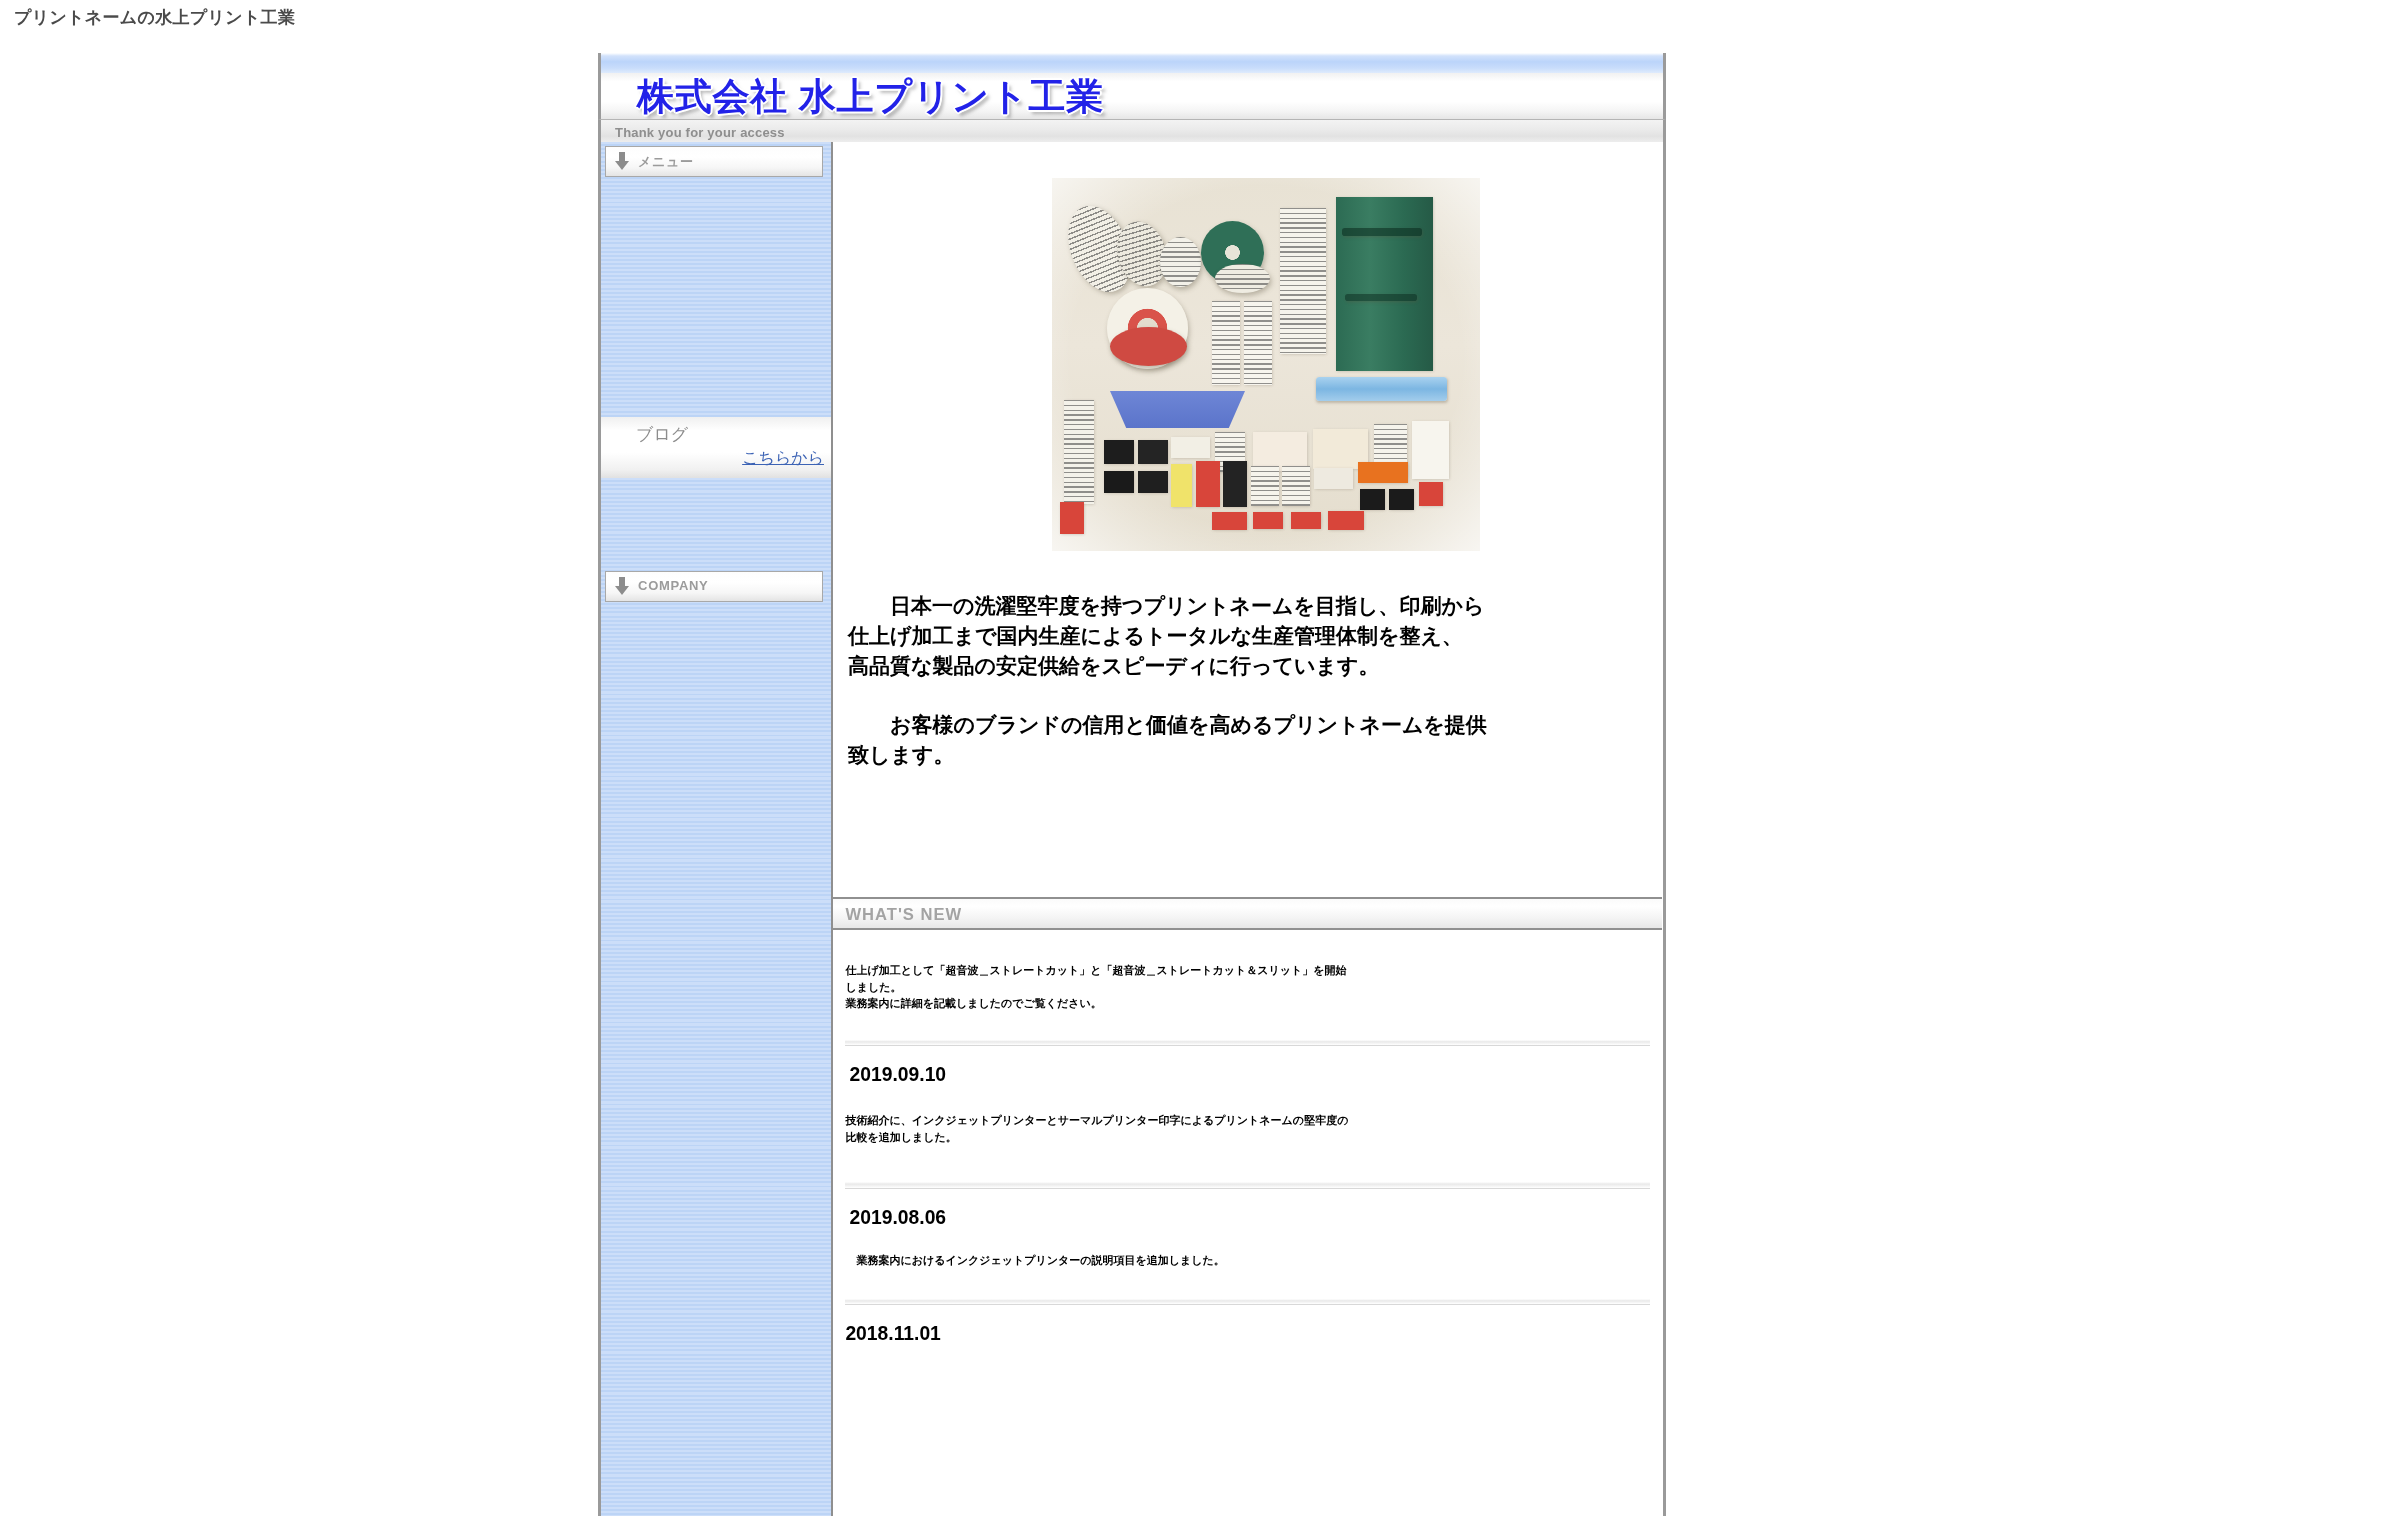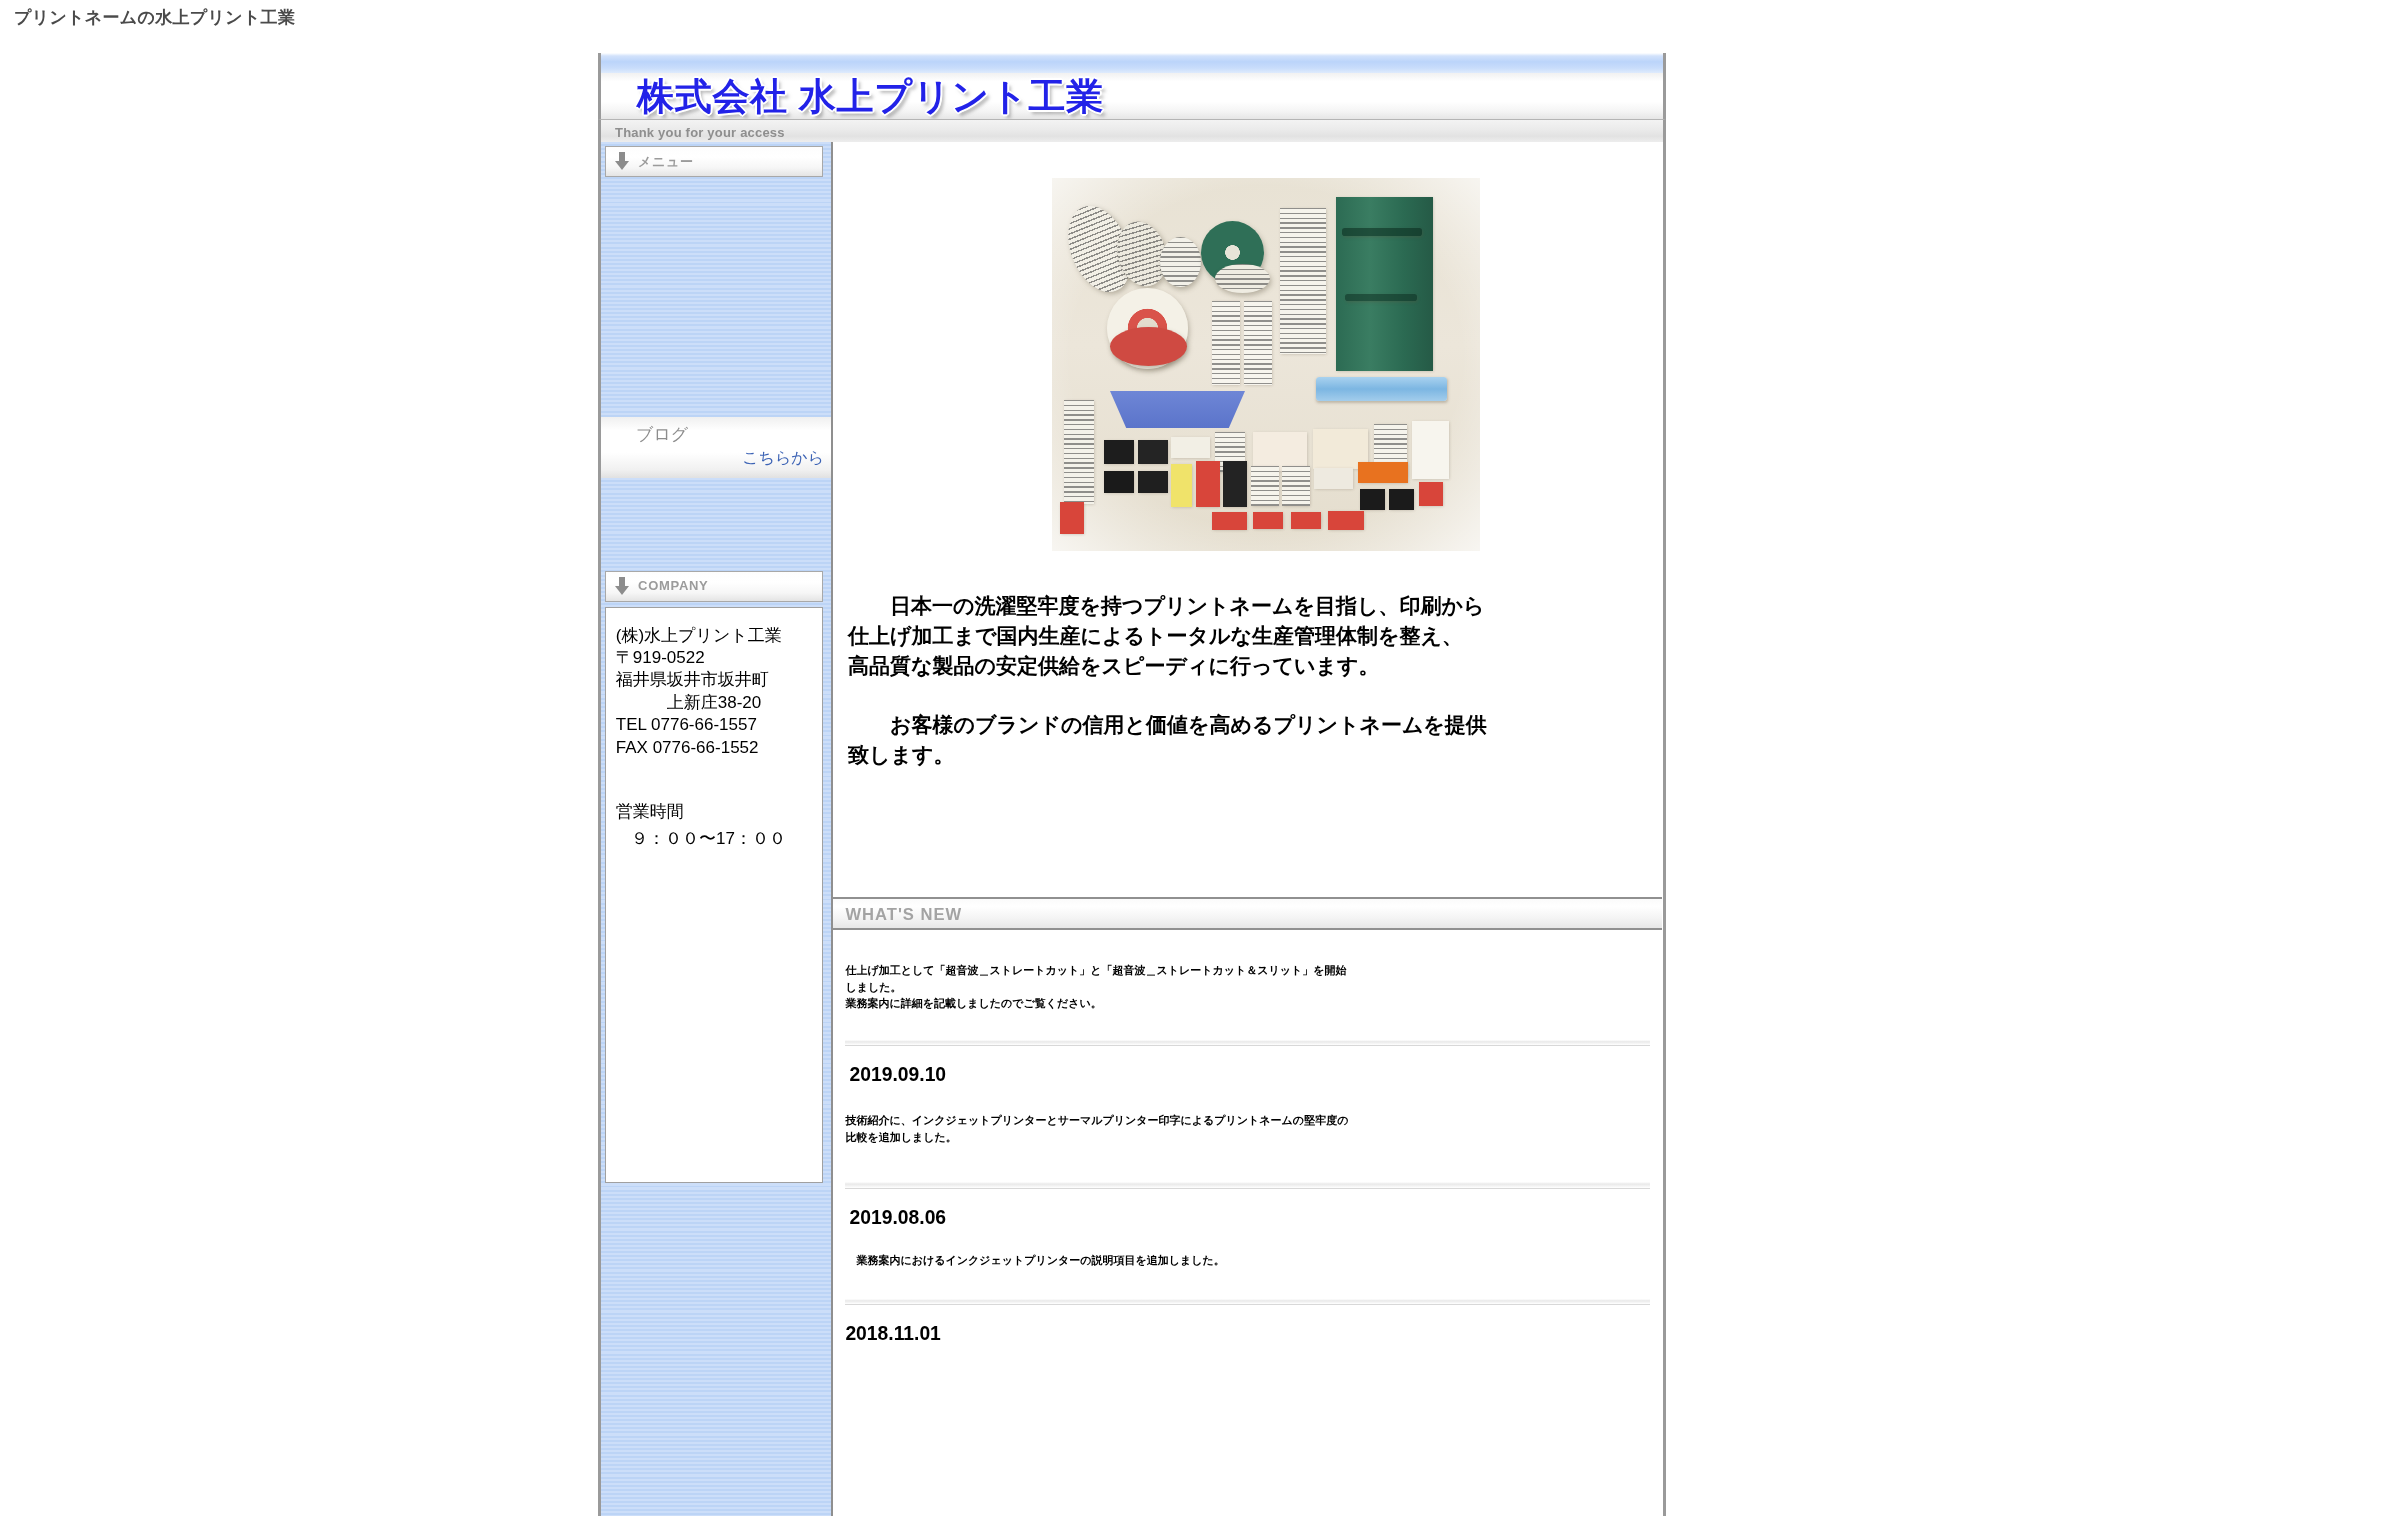--- a/index.html
+++ b/index.html
@@ -240,20 +240,21 @@
     font-size: 17px;
     color: #8d8d8d;
     white-space: nowrap;
   }
   .blog-link {
     position: absolute;
     right: 7px;
     top: 31px;
     font-size: 16px;
     color: #3c63b5;
+    text-decoration: underline;
     white-space: nowrap;
     cursor: pointer;
     text-align: center;
   }
 
   
   .company-head {
     position: absolute;
     left: 4.1px;
     top: 429px;
@@ -440,30 +441,20 @@
       <div class="blog-panel">
         <div class="blog-title">ブログ</div>
         <a class="blog-link">こちらから</a>
       </div>
 
       <div class="sb-head company-head">
         <span class="arrow"></span>
         <span class="sb-head-label">COMPANY</span>
       </div>
 
-      <div class="company-card">
-        <div class="company-lines">(株)水上プリント工業
-〒919-0522
-福井県坂井市坂井町
-　　　上新庄38-20
-TEL 0776-66-1557
-FAX 0776-66-1552</div>
-        <div class="company-hours-label">営業時間</div>
-        <div class="company-hours-value">９：００〜17：００</div>
-      </div>
 
     </div>
 
     <div class="maincol">
 
       <div class="hero-wrap">
 
         <div class="hero-photo">
 
           <div class="roll strip-lines" style="left:19.3px;  top:26px;  width:57px;  height:90px; background-color:#f2efe6; transform:rotate(-22deg);"></div>

